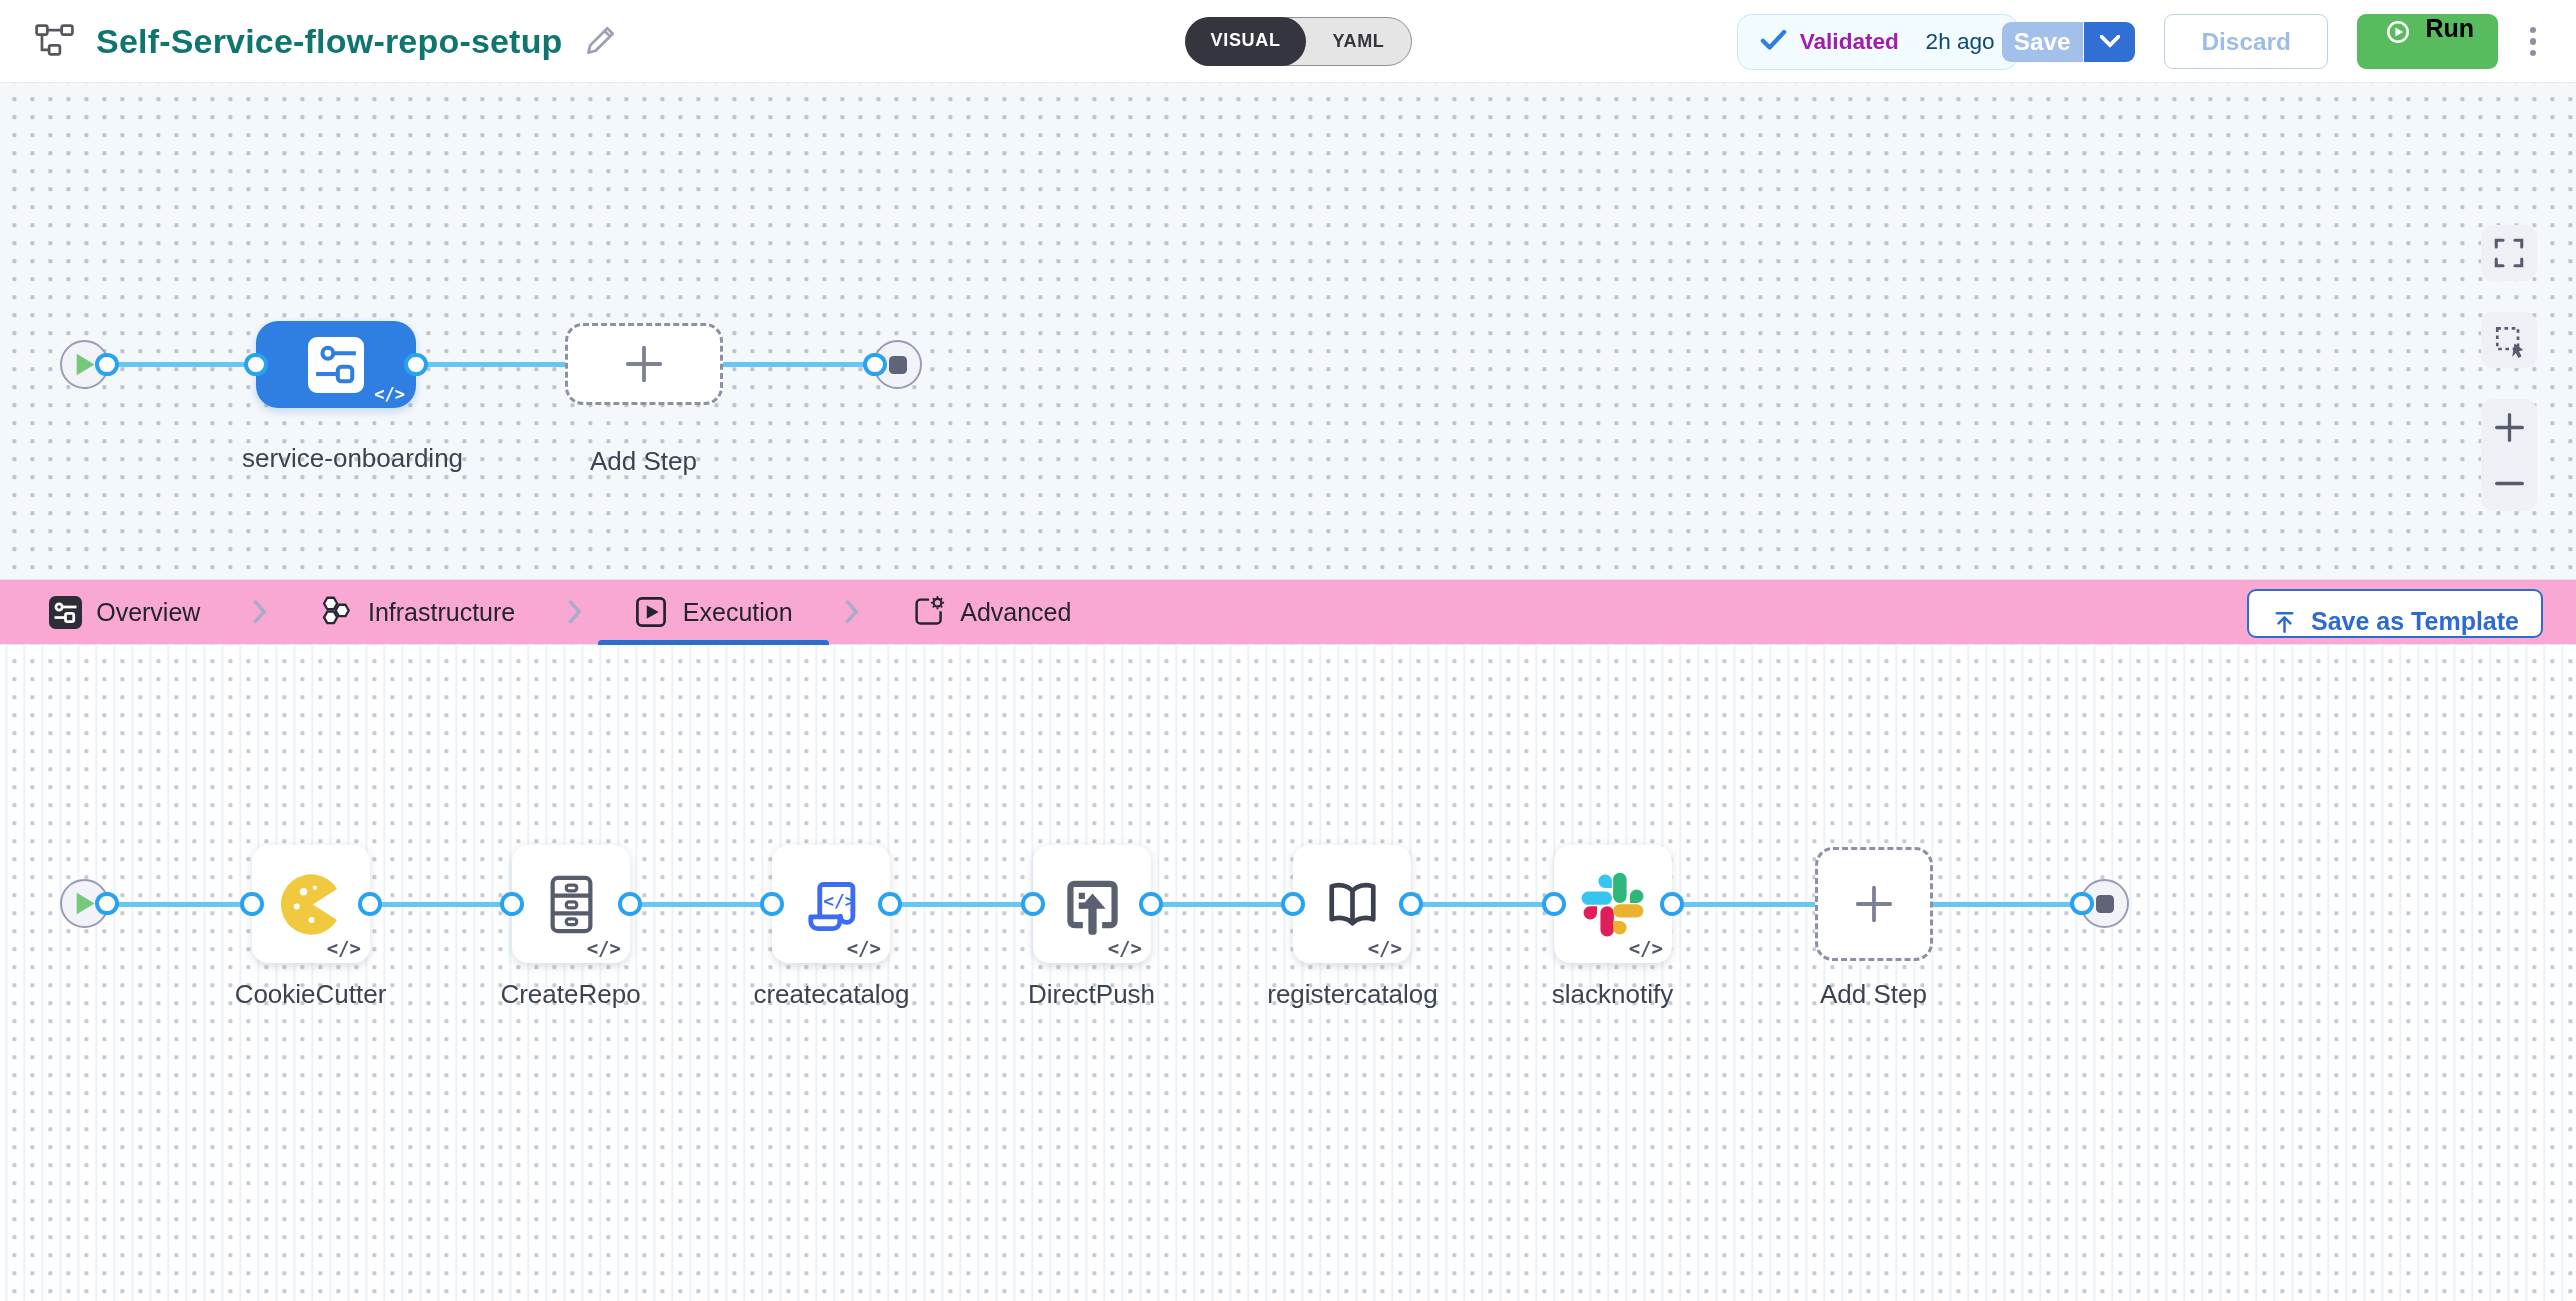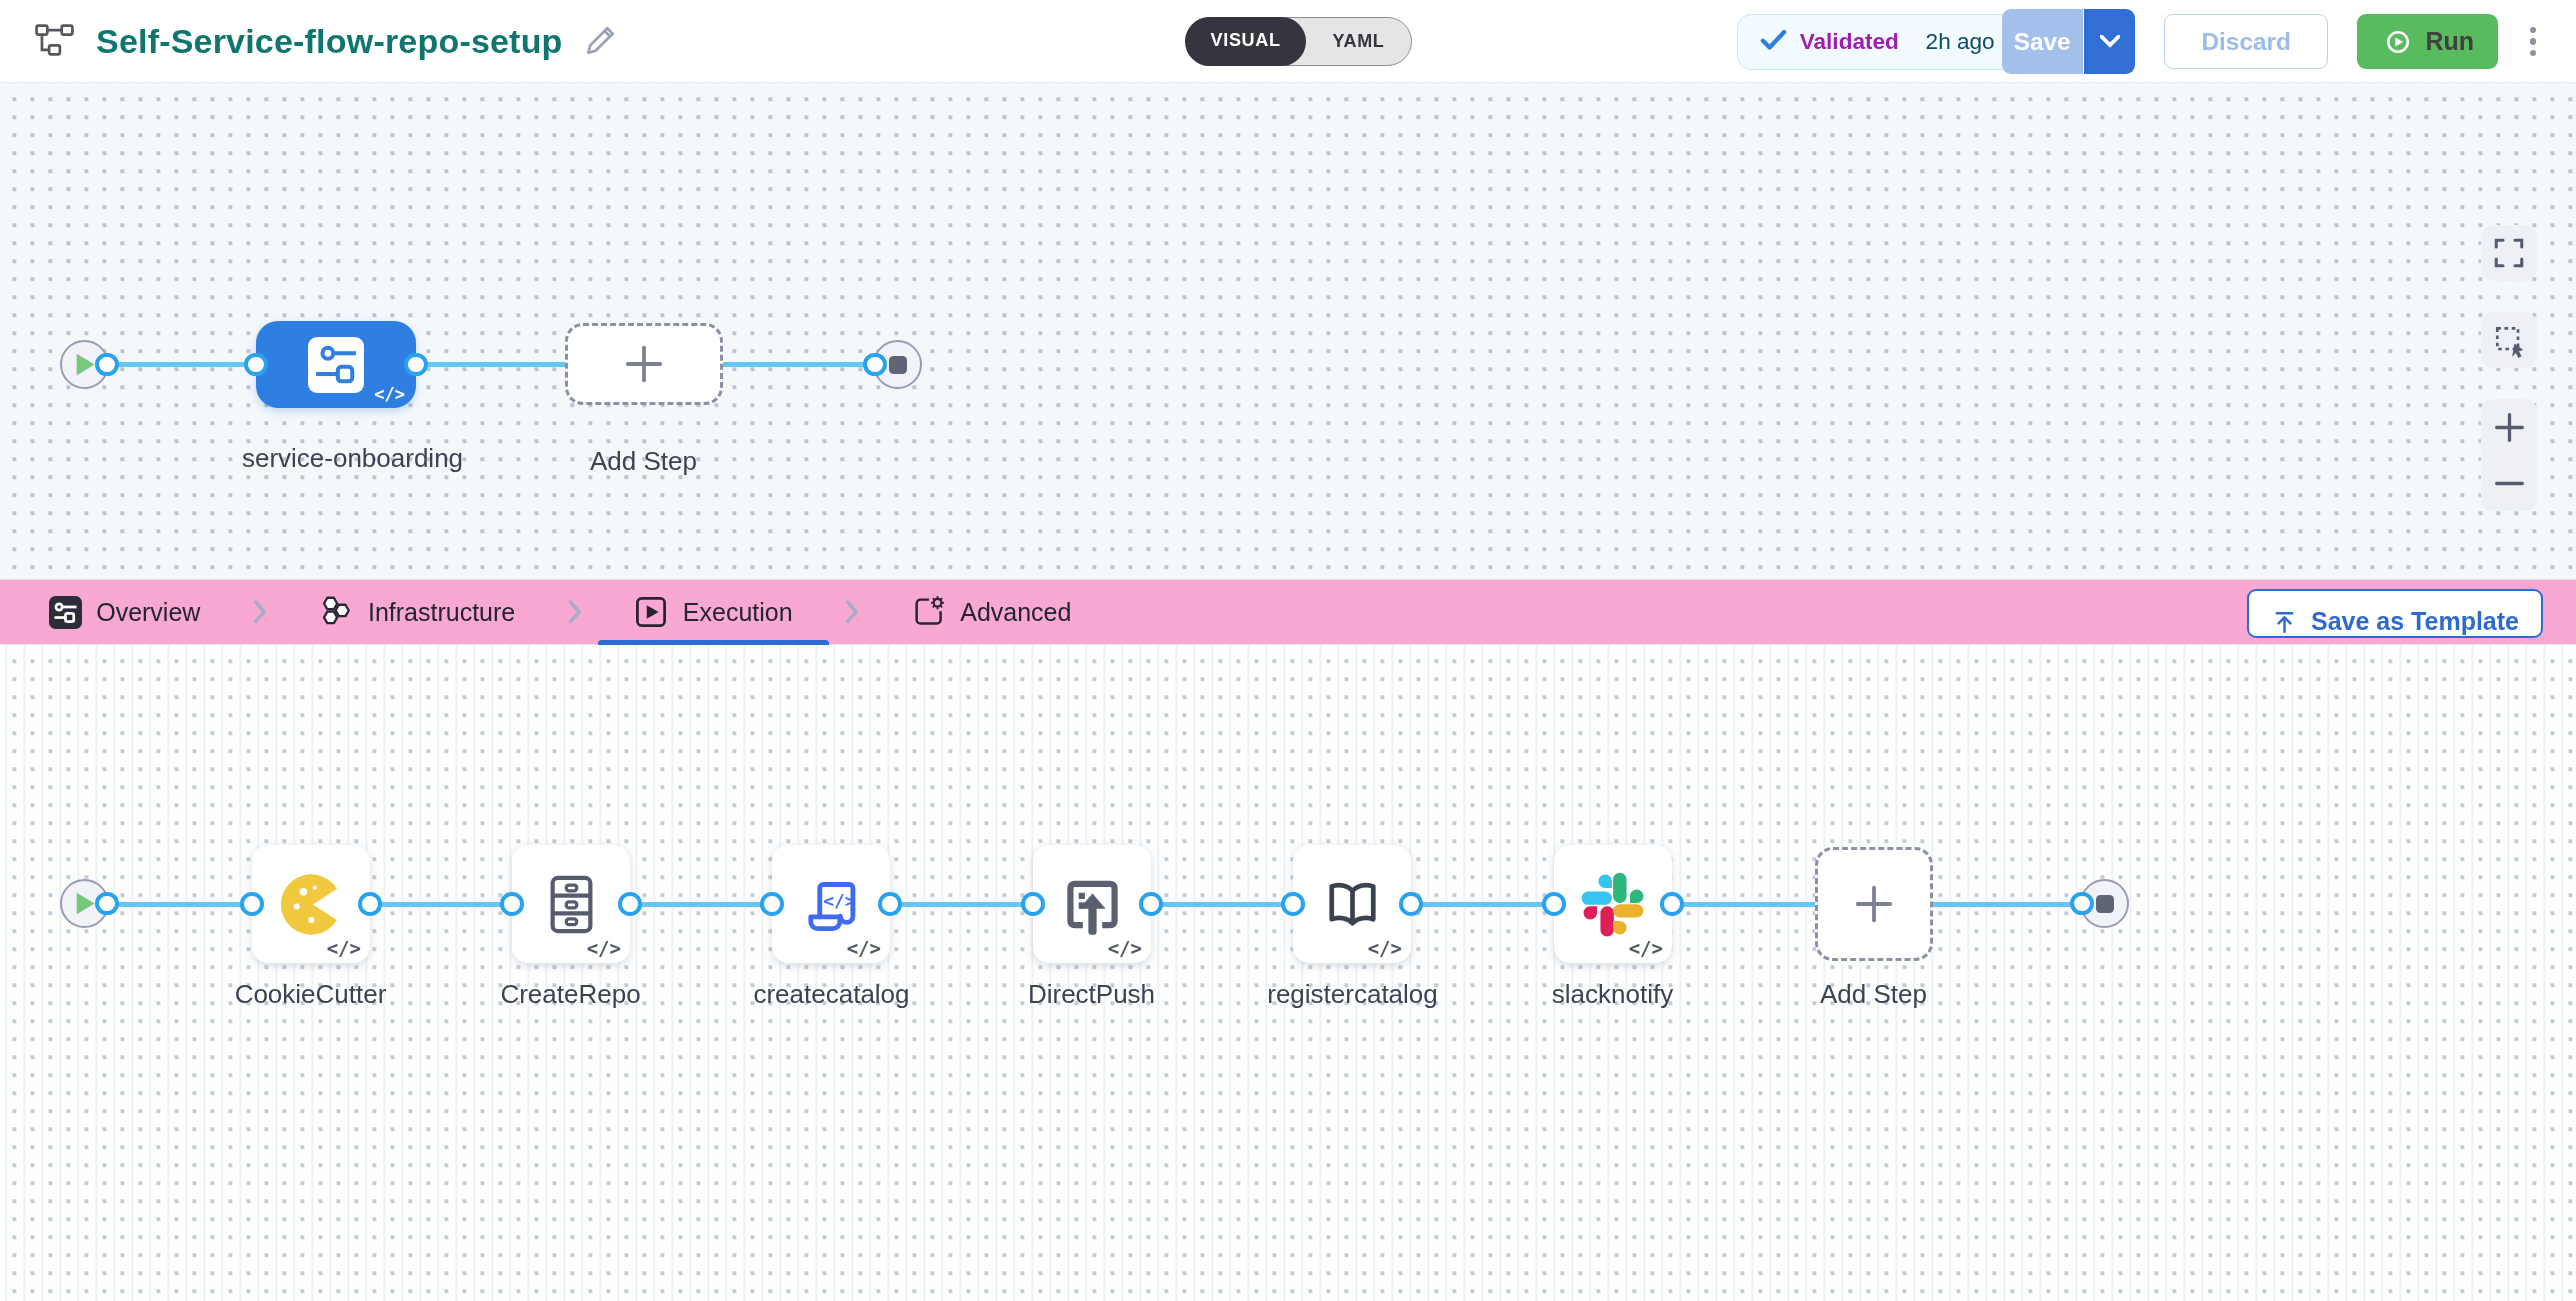--- a/index.html
+++ b/index.html
@@ -16,30 +16,30 @@
   .mode-seg { flex:1; text-align:center; font-size:18px; font-weight:700; letter-spacing:0.7px; color:#34353f; }
   .mode-seg.active { background:#34353f; color:#fff; border-radius:25px; height:49px;
     line-height:47px; flex:1.15; margin:-1.8px 0 -1.8px -1.8px; }
   .validated-badge { position:absolute; left:1737px; top:13.6px; height:56px; padding:0 22px;
     background:#f2fbff; border:1.8px solid #c3e9f8; border-radius:14.5px;
     display:flex; align-items:center; gap:12.7px; }
   .validated-label { font-size:22.6px; font-weight:700; color:#a21caf; }
   .validated-time { font-size:22.6px; color:#0c4a6e;margin-left:14px; }
   .header-actions { position:absolute; right:36px; top:13.6px; height:56px;
     display:flex; align-items:center; gap:29px; }
-  .save-split { display:flex; height:65px; border-radius:9px; overflow:hidden; }
+  .save-split { display:flex; height:40px; border-radius:9px; overflow:hidden; }
   .btn-save { width:81px; background:#a3c0ea; color:#fff; font-size:24.4px; font-weight:700;
     border:none; display:flex; align-items:center; justify-content:center; }
   .save-divider { width:1.8px; background:rgba(255,255,255,.85); }
   .btn-save-caret { width:51px; background:#316fd4; border:none;
     display:flex; align-items:center; justify-content:center; }
   .btn-discard { height:55px; padding:0 36px; background:#fff; border:1.8px solid #b9d0f1;
     border-radius:9px; color:#9dbde8; font-size:24.4px; font-weight:700; }
   .btn-run { height:55px; padding:0 23.5px; background:#58bb5d; border:none; border-radius:9px;
-    color:#404040; font-size:25px; font-weight:700; display:flex; align-items:center; gap:9px; }
+    color:#000000; font-size:25px; font-weight:700; display:flex; align-items:flex-start; gap:9px; }
   .kebab { display:flex; flex-direction:column; gap:5.4px; padding:5.4px 3.6px; cursor:pointer; }
   .kebab span { width:6.3px; height:6.3px; border-radius:50%; background:#8d92a2; }
 
   
   .canvas-stage { position:relative; height:496px; background-color:#f5f8fb;
     background-image:radial-gradient(circle,#bac4cf 2px,transparent 2.5px);
     background-size:18px 18px; background-position:5.4px 7.2px; }
   .canvas-exec { position:relative; height:656px; background-color:#fefefe;
     background-image:radial-gradient(circle,#c2cbd5 2px,transparent 2.5px),
       linear-gradient(90deg,#eaf3fa 1.8px,transparent 1.8px);

